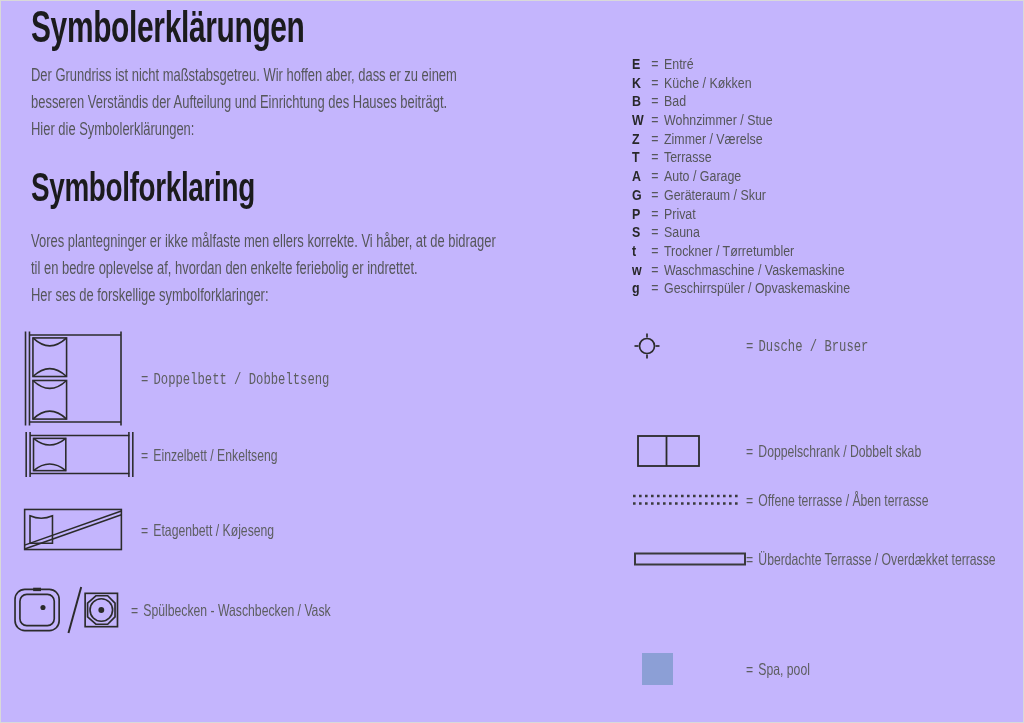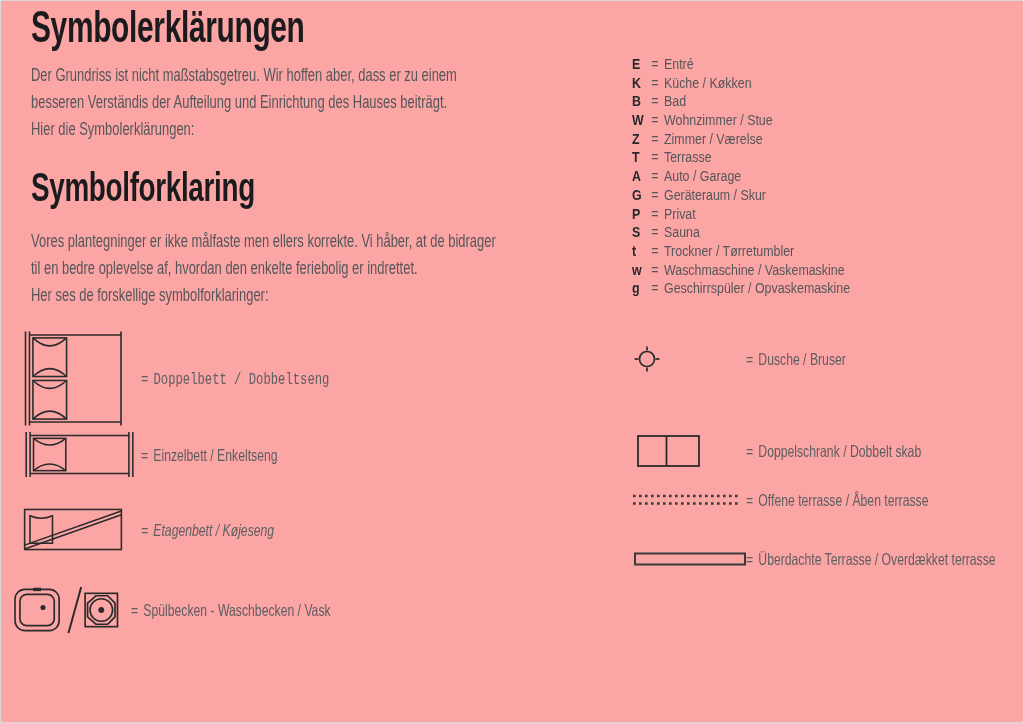--- a/index.html
+++ b/index.html
@@ -1,18 +1,18 @@
 <!DOCTYPE html>
 <html><head>
 <meta charset="utf-8">
 <style>
   html,body { margin:0; padding:0; background:#fff; }
   .page {
     position:relative; width:1024px; height:723px; box-sizing:border-box;
-    background:#fca5a5; border:1px solid #d9d9d9; overflow:hidden;
+    background:#c4b5fd; border:1px solid #d9d9d9; overflow:hidden;
     font-family:"Liberation Sans","DejaVu Sans",sans-serif;
   }
   .h1 {
     position:absolute; left:30px; top:1px; margin:0;
     font-size:44px; font-weight:700; color:#1b1b1d; letter-spacing:-0.5px;
     transform:scaleX(0.68); transform-origin:0 0; white-space:nowrap;
   }
   .h2 {
     position:absolute; left:30px; top:163px; margin:0;
     font-size:41px; font-weight:700; color:#1b1b1d; letter-spacing:-0.5px;
@@ -162,21 +162,21 @@
             <line x1="6.5" y1="42.5" x2="108" y2="42.5"></line>
           <rect x="10" y="6.5" width="33" height="33"></rect>
           <path d="M10,6.5 Q26.5,20 43,6.5"></path>
             <path d="M10,39.5 Q26.5,26 43,39.5"></path>
         </g>
       </svg>
     </span>
     <span class="sym-label"><span class="eq">=</span><span>Einzelbett / Enkeltseng</span></span>
   </div>
 
-  <div class="sym-row row-left" style="left:22px; top:507px; width:440px; height:43px;font-style:italic;">
+  <div class="sym-row row-left" style="left:22px; top:507px; width:440px; height:43px;">
     <span class="sym-icon">
       <svg width="100" height="43" viewBox="0 0 101 44">
         <g fill="none" stroke="#2b2b2b" stroke-width="1.6">
           <rect x="1" y="1.5" width="99" height="41"></rect>
           <path d="M6.5,8 Q18,13 29.5,8 L29.5,36 L6.5,36 Z"></path>
           <line x1="1" y1="42" x2="100" y2="7"></line>
             <line x1="1" y1="38" x2="100" y2="3"></line>
         </g>
       </svg>
     </span>
@@ -196,21 +196,21 @@
           <polygon points="84,11 96,11 103.5,18.5 103.5,32.5 96,40 84,40 75.5,32.5 75.5,18.5"></polygon>
           <circle cx="89.5" cy="25.5" r="11.5"></circle>
           <circle cx="89.5" cy="25.5" r="3" fill="#2b2b2b" stroke="none"></circle>
         </g>
       </svg>
     </span>
     <span class="sym-label"><span class="eq">=</span><span>Spülbecken - Waschbecken / Vask</span></span>
   </div>
 
 
-  <div class="sym-row row-right" style="left:630px; top:345px; width:394px; height:26px;">
+  <div class="sym-row row-right" style="left:630px; top:332px; width:394px; height:26px;font-family:Liberation Mono, monospace;">
     <span class="sym-icon" style="left:3px;">
       <svg width="26" height="26" viewBox="0 0 26 26">
         <g stroke="#2b2b2b" stroke-width="1.7" fill="none">
           <circle cx="13" cy="13" r="7.5"></circle>
           <line x1="13" y1="0.5" x2="13" y2="4.5"></line>
             <line x1="13" y1="21.5" x2="13" y2="25.5"></line>
           <line x1="0.5" y1="13" x2="4.5" y2="13"></line>
             <line x1="21.5" y1="13" x2="25.5" y2="13"></line>
         </g>
       </svg>
@@ -246,14 +246,22 @@
   <div class="sym-row row-right" style="left:630px; top:551px; width:394px; height:14px;">
     <span class="sym-icon" style="left:3px;">
       <svg width="112" height="14" viewBox="0 0 112 14">
         <rect x="1" y="1.5" width="110" height="11" fill="none" stroke="#3a3a3c" stroke-width="2"></rect>
       </svg>
     </span>
     <span class="sym-label"><span class="eq">=</span><span>Überdachte Terrasse / Overdækket terrasse</span></span>
   </div>
 
 
+  <div class="sym-row row-right" style="left:630px; top:652px; width:394px; height:32px;">
+    <span class="sym-icon" style="left:11px;">
+      <svg width="31" height="32" viewBox="0 0 31 32">
+        <rect x="0" y="0" width="31" height="32" fill="#8c9fd6"></rect>
+      </svg>
+    </span>
+    <span class="sym-label"><span class="eq">=</span><span>Spa, pool</span></span>
+  </div>
 
 </div>
 
 </body></html>

